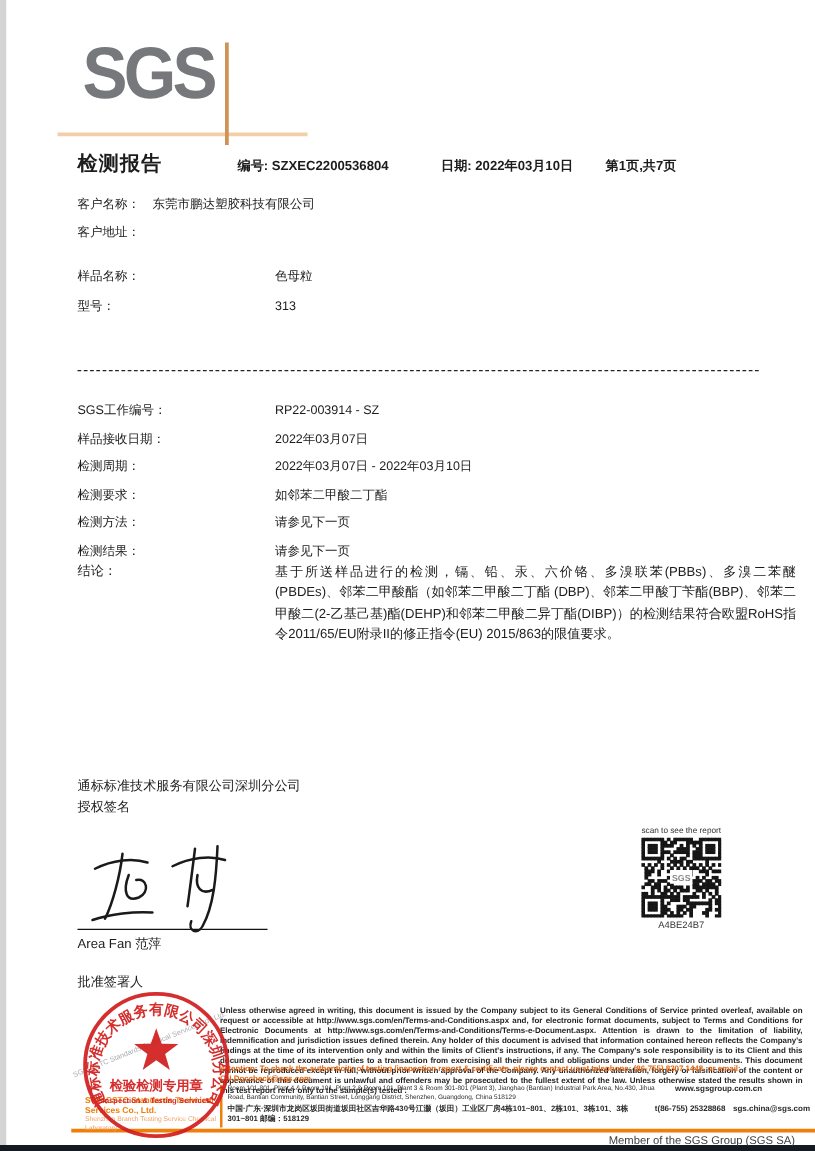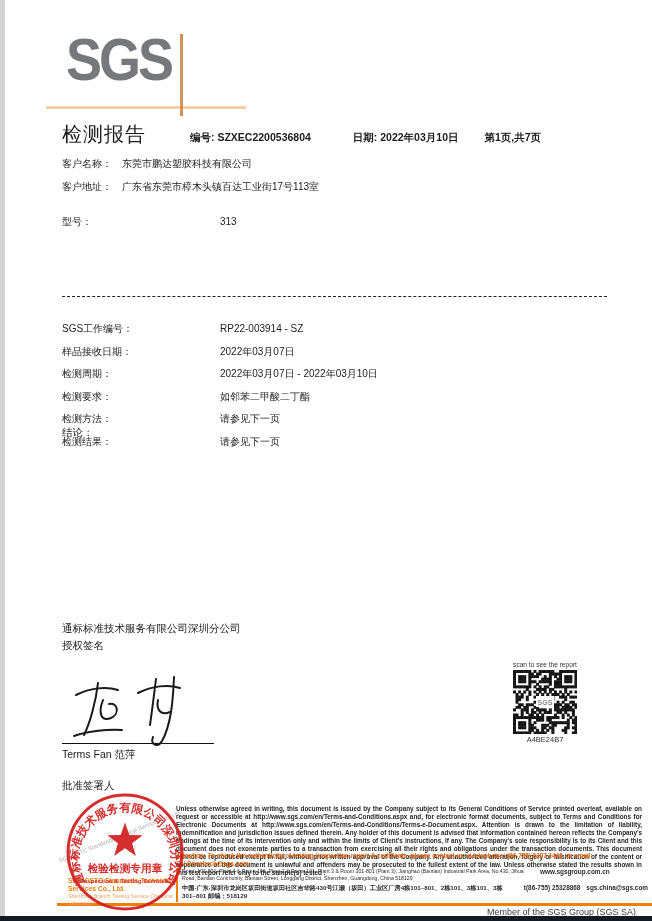--- a/index.html
+++ b/index.html
@@ -14,23 +14,23 @@
   
   .logo-wrap{position:absolute;left:66px;top:30px;width:170px;height:90px;}
   .logo-text{
     font-size:54px;font-weight:800;color:#77787b;letter-spacing:-3px;
     line-height:1;transform:scaleY(1.08);transform-origin:top left;
   }
   .logo-hline{position:absolute;left:-20px;top:76px;width:200px;height:3px;background:#f2cfa8;}
   .logo-vline{position:absolute;left:114px;top:4px;width:3px;height:82px;background:#cf9357;}
 
   .title-row{position:absolute;left:62px;top:121px;width:545px;display:flex;align-items:baseline;}
-  .doc-title{font-size:20px;font-weight:normal;letter-spacing:1px;}
+  .doc-title{font-size:16px;font-weight:bold;letter-spacing:1px;}
   .meta{font-size:10.5px;font-weight:bold;white-space:nowrap;}
-  .meta-no{margin-left:44px;text-align:center;}
+  .meta-no{margin-left:60px;text-align:center;}
   .meta-date{margin-left:42px;}
   .meta-page{margin-left:26px;}
 
   
   .row{display:flex;font-size:10px;line-height:1.35;}
   .row .lbl{flex:0 0 auto;}
   .client-rows{position:absolute;left:62px;top:157px;width:540px;}
   .client-rows .row{margin-bottom:9px;}
   .client-rows .lbl{width:60px;}
 
@@ -38,21 +38,21 @@
   .sample-rows .row{margin-bottom:10px;}
   .sample-rows .lbl{width:158px;}
   .sample-note{font-size:10.5px;margin-top:1px;}
 
   .dash-sep{position:absolute;left:62px;top:296px;width:545px;border-top:1.6px dashed #222;}
 
   .job-rows{position:absolute;left:62px;top:322px;width:560px;}
   .job-rows .row{margin-bottom:9px;}
   .job-rows .lbl{width:158px;}
 
-  .conclusion-row{position:absolute;left:62px;top:426px;width:575px;display:flex;font-size:10.5px;}
+  .conclusion-row{position:absolute;left:62px;top:450px;width:575px;display:flex;font-size:10.5px;}
   .conclusion-row .lbl{width:158px;flex:0 0 auto;}
   .conclusion-text{width:418px;line-height:1.55;text-align:justify;}
 
   
   .sign-block{position:absolute;left:62px;top:622px;width:300px;font-size:10.5px;}
   .sign-company{margin-bottom:3px;}
   .sig-svg{display:block;margin:14px 0 0 8px;}
   .sig-line{width:152px;border-bottom:1.6px solid #111;margin-top:-6px;}
   .sign-name{margin-top:4px;}
   .sign-role{margin-top:17px;}
@@ -121,25 +121,28 @@
   <span class="meta meta-page">第1页,共7页</span>
 </div>
 
 <div class="client-rows">
   <div class="row">
     <span class="lbl">客户名称：</span>
     <span>东莞市鹏达塑胶科技有限公司</span>
   </div>
   <div class="row">
     <span class="lbl">客户地址：</span>
-    <span>广东省东莞市樟木头镇百达工业街17号113室</span>
   </div>
 </div>
 
 <div class="sample-rows">
+  <div class="row">
+    <span class="lbl">样品名称：</span>
+    <span>色母粒</span>
+  </div>
   <div class="row">
     <span class="lbl">型号：</span>
     <span>313</span>
   </div>
 </div>
 
 <div class="dash-sep"></div>
 
 <div class="job-rows">
   <div class="row">
@@ -163,39 +166,40 @@
     <span>请参见下一页</span>
   </div>
   <div class="row">
     <span class="lbl">检测结果：</span>
     <span>请参见下一页</span>
   </div>
 </div>
 
 <div class="conclusion-row">
   <span class="lbl">结论：</span>
+  <span class="conclusion-text">基于所送样品进行的检测，镉、铅、汞、六价铬、多溴联苯(PBBs)、多溴二苯醚(PBDEs)、邻苯二甲酸酯（如邻苯二甲酸二丁酯 (DBP)、邻苯二甲酸丁苄酯(BBP)、邻苯二甲酸二(2-乙基己基)酯(DEHP)和邻苯二甲酸二异丁酯(DIBP)）的检测结果符合欧盟RoHS指令2011/65/EU附录II的修正指令(EU) 2015/863的限值要求。</span>
 </div>
 
 <div class="sign-block">
   <div class="sign-company">通标标准技术服务有限公司深圳分公司</div>
   <div>授权签名</div>
   <svg class="sig-svg" width="150" height="82" viewBox="0 0 150 82">
     <g fill="none" stroke="#1a1a1a" stroke-width="2" stroke-linecap="round">
       <path d="M28 16 C26 34 20 56 14 68"></path>
       <path d="M6 28 C20 21 36 19 48 23"></path>
       <path d="M33 33 C28 46 31 55 41 51 C50 47 48 35 39 37"></path>
       <path d="M4 69 C18 64 38 62 52 63"></path>
       <path d="M86 12 C84 28 82 44 80 58"></path>
       <path d="M68 26 C82 19 98 17 110 21"></path>
       <path d="M88 33 C86 43 91 49 100 45"></path>
       <path d="M104 10 C103 34 101 58 92 74 C88 81 80 78 83 70"></path>
     </g>
   </svg>
   <div class="sig-line"></div>
-  <div class="sign-name">Terms Fan 范萍</div>
+  <div class="sign-name">Area Fan 范萍</div>
   <div class="sign-role">批准签署人</div>
 </div>
 
 <div class="qr-block">
   <div class="qr-caption">scan to see the report</div>
   <svg id="qr" class="qr-svg" width="64" height="64" viewBox="0 0 64 64">
     <rect x="0" y="0" width="64" height="64" fill="#fff"></rect>
     <g id="qr-modules" fill="#151515">
         <rect x="0.00" y="0.00" width="3" height="3"></rect>
         <rect x="2.56" y="0.00" width="3" height="3"></rect>

